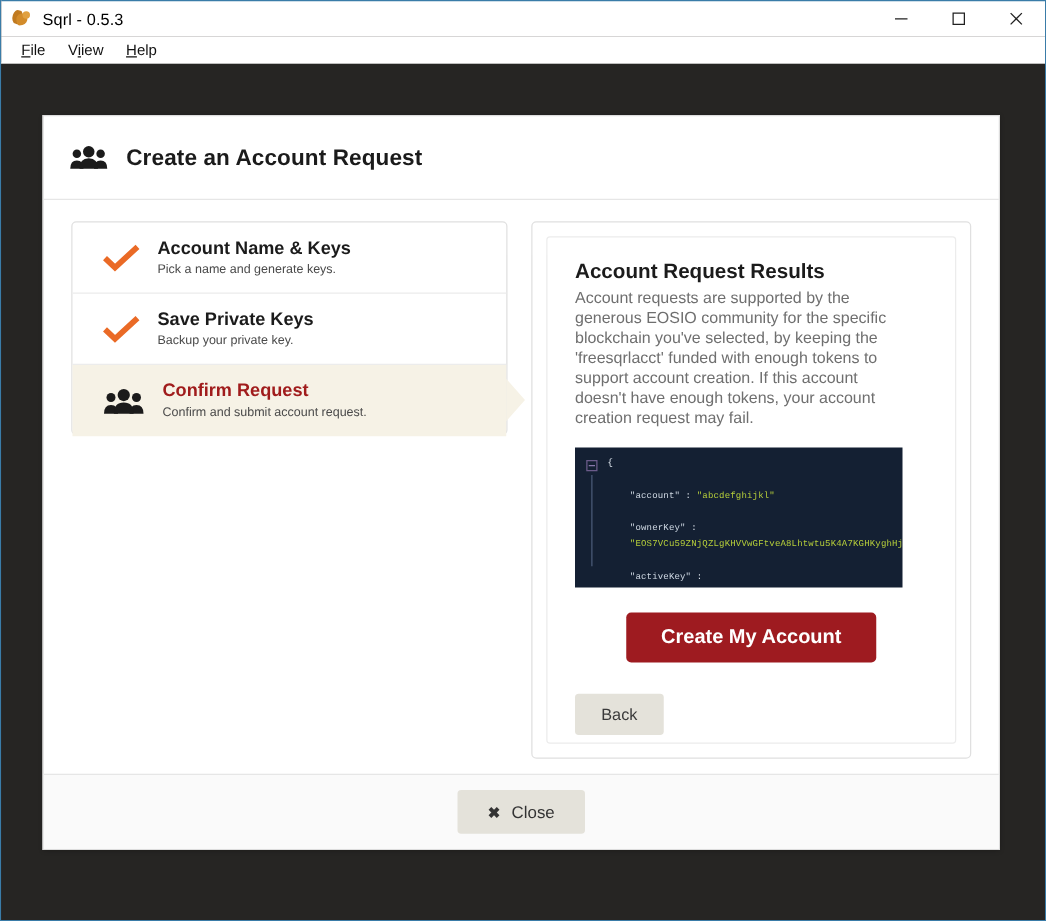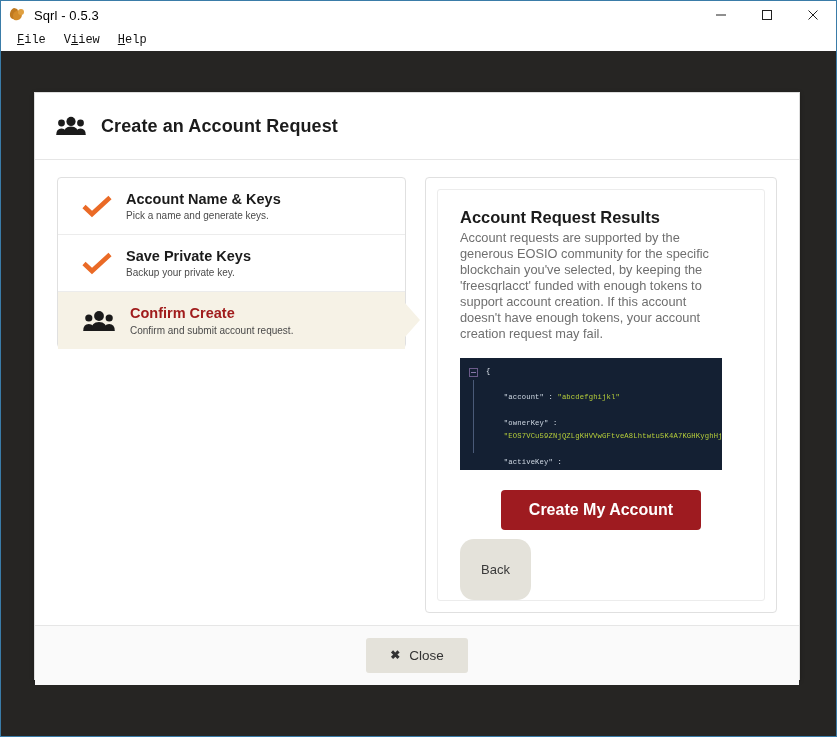--- a/index.html
+++ b/index.html
@@ -67,21 +67,20 @@
   .win-btn svg { display: block; }
   
   .menubar {
     height: 22px;
     background: #ffffff;
     display: flex;
     align-items: center;
     padding-left: 7px;
     flex: none;
     border-bottom: 1px solid #ffffff;
-    font-family: Liberation Mono, monospace;
   }
   .menu-item {
     font-size: 12px;
     color: #111;
     padding: 2px 9px;
     cursor: default;
   }
   .menu-item u { text-decoration: underline; }
   
   .backdrop {
@@ -264,27 +263,27 @@
     color: #ffffff;
     font-size: 16px;
     font-weight: bold;
     border: none;
     border-radius: 4px;
     padding: 11px 28px;
     cursor: pointer;
     font-family: "Liberation Sans", sans-serif;
   }
   .btn-back {
-    margin-top: 9px;
+    margin-top: 25px;
     background: #e4e2da;
     color: #3a3a3a;
     font-size: 13px;
     border: none;
-    border-radius: 14px;
-    padding: 23px 21px;
+    border-radius: 3px;
+    padding: 9px 21px;
     cursor: pointer;
     font-family: "Liberation Sans", sans-serif;
   }
   .btn-close {
     background: #e4e2da;
     color: #333;
     font-size: 13.5px;
     border: none;
     border-radius: 3px;
     padding: 10px 24px;
@@ -378,21 +377,21 @@
           <div class="step active">
             <svg class="grp" viewBox="0 0 34 22">
               <circle cx="6.8" cy="8" r="3.6" fill="#1b1b1b"></circle>
               <path d="M1.2 21 Q1.2 14 6.8 14 Q12.4 14 12.4 21 Z" fill="#1b1b1b"></path>
               <circle cx="27.2" cy="8" r="3.6" fill="#1b1b1b"></circle>
               <path d="M21.6 21 Q21.6 14 27.2 14 Q32.8 14 32.8 21 Z" fill="#1b1b1b"></path>
               <circle cx="17" cy="6" r="4.9" fill="#1b1b1b"></circle>
               <path d="M9.1 21 Q9.1 12 17 12 Q24.9 12 24.9 21 Z" fill="#1b1b1b"></path>
             </svg>
             <div class="step-text">
-              <div class="step-title">Confirm Create</div>
+              <div class="step-title">Confirm Request</div>
               <div class="step-sub">Confirm and submit account request.</div>
             </div>
           </div>
 
         </div>
 
         <div class="results-outer">
           <div class="results-inner">
             <div class="results-title">Account Request Results</div>
             <div class="results-desc">Account requests are supported by the generous EOSIO community for the specific blockchain you've selected, by keeping the 'freesqrlacct' funded with enough tokens to support account creation. If this account doesn't have enough tokens, your account creation request may fail.</div>

